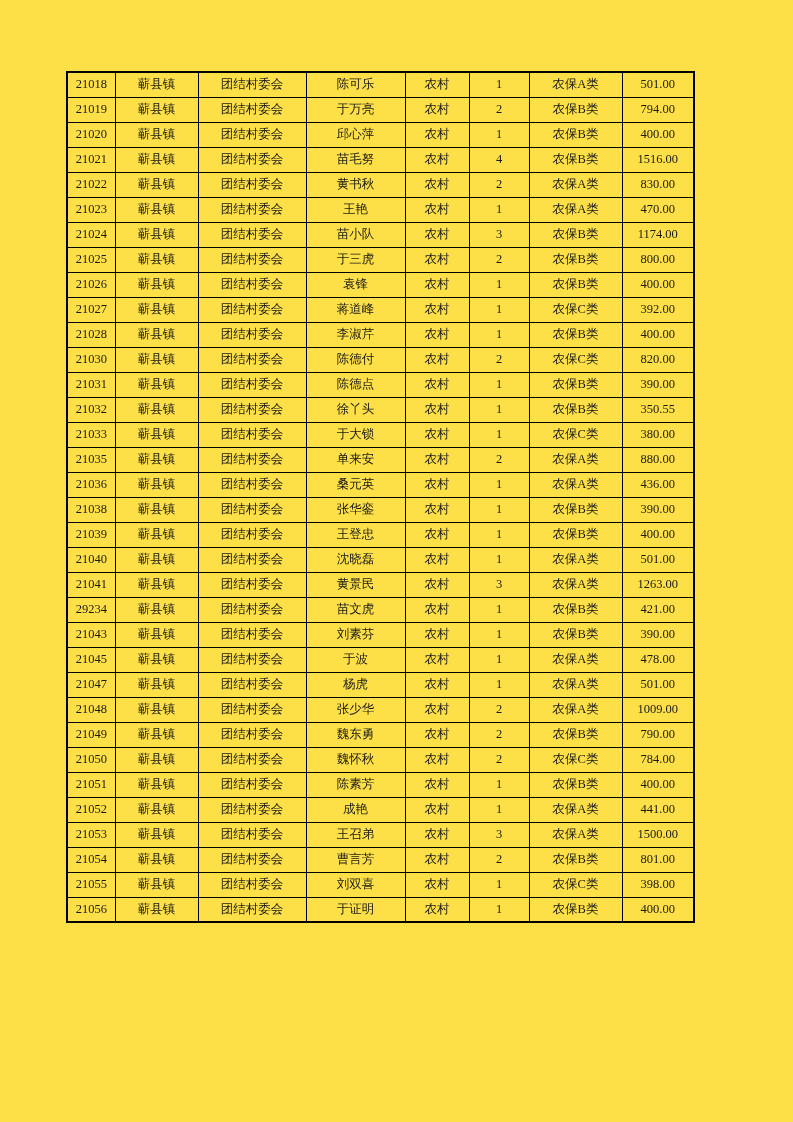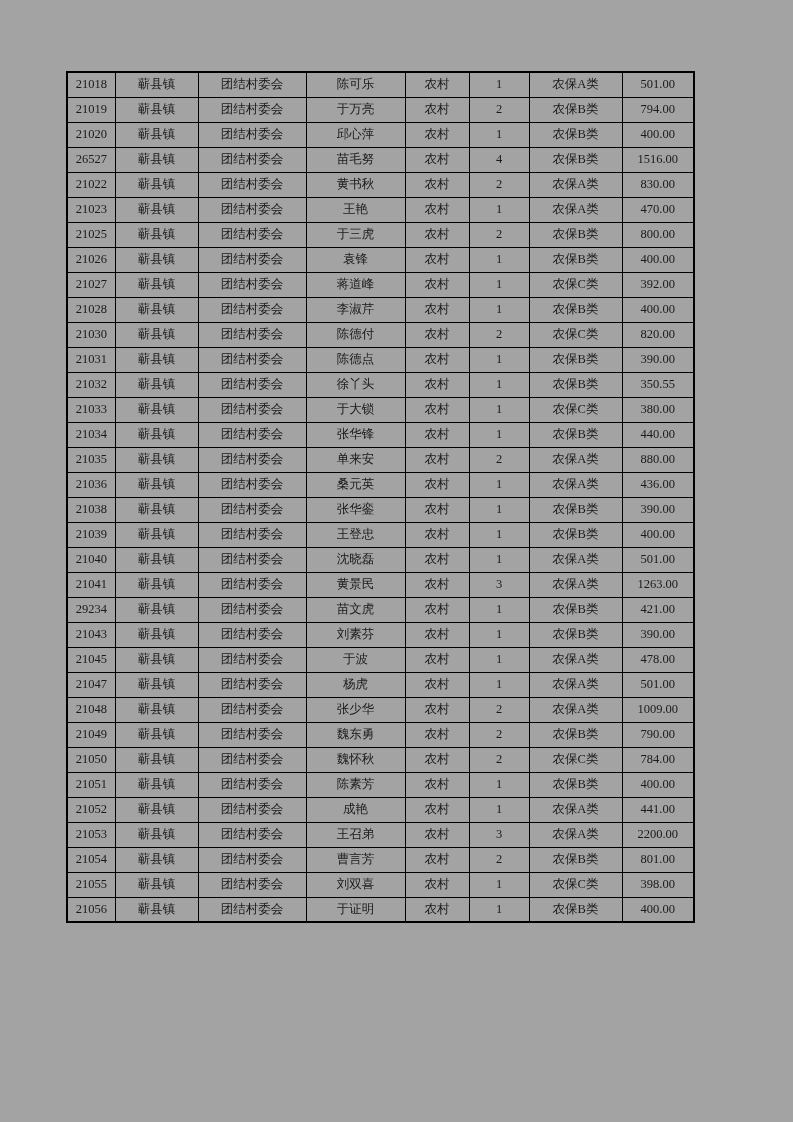--- a/index.html
+++ b/index.html
@@ -1,21 +1,21 @@
 <!DOCTYPE html>
 <html><head>
 <meta charset="utf-8">
 <style>
   * { margin: 0; padding: 0; box-sizing: border-box; }
   html, body { background: #e8e8e8; }
   .page {
     position: relative;
     width: 793px;
     height: 1122px;
-    background: #a3a3a3;
+    background: #fde047;
     margin: 0 auto;
     overflow: hidden;
     font-family: "Liberation Serif", "DejaVu Serif", serif;
   }
   table.data-grid {
     position: absolute;
     left: 66px;
     top: 71px;
     border-collapse: collapse;
     table-layout: fixed;
@@ -83,21 +83,21 @@
           <td>21020</td>
           <td>蕲县镇</td>
           <td>团结村委会</td>
           <td>邱心萍</td>
           <td>农村</td>
           <td>1</td>
           <td>农保B类</td>
           <td>400.00</td>
         </tr>
         <tr>
-          <td>26527</td>
+          <td>21021</td>
           <td>蕲县镇</td>
           <td>团结村委会</td>
           <td>苗毛努</td>
           <td>农村</td>
           <td>4</td>
           <td>农保B类</td>
           <td>1516.00</td>
         </tr>
         <tr>
           <td>21022</td>
@@ -111,20 +111,30 @@
         </tr>
         <tr>
           <td>21023</td>
           <td>蕲县镇</td>
           <td>团结村委会</td>
           <td>王艳</td>
           <td>农村</td>
           <td>1</td>
           <td>农保A类</td>
           <td>470.00</td>
+        </tr>
+        <tr>
+          <td>21024</td>
+          <td>蕲县镇</td>
+          <td>团结村委会</td>
+          <td>苗小队</td>
+          <td>农村</td>
+          <td>3</td>
+          <td>农保B类</td>
+          <td>1174.00</td>
         </tr>
         <tr>
           <td>21025</td>
           <td>蕲县镇</td>
           <td>团结村委会</td>
           <td>于三虎</td>
           <td>农村</td>
           <td>2</td>
           <td>农保B类</td>
           <td>800.00</td>
@@ -193,30 +203,20 @@
           <td>21033</td>
           <td>蕲县镇</td>
           <td>团结村委会</td>
           <td>于大锁</td>
           <td>农村</td>
           <td>1</td>
           <td>农保C类</td>
           <td>380.00</td>
         </tr>
         <tr>
-          <td>21034</td>
-          <td>蕲县镇</td>
-          <td>团结村委会</td>
-          <td>张华锋</td>
-          <td>农村</td>
-          <td>1</td>
-          <td>农保B类</td>
-          <td>440.00</td>
-        </tr>
-        <tr>
           <td>21035</td>
           <td>蕲县镇</td>
           <td>团结村委会</td>
           <td>单来安</td>
           <td>农村</td>
           <td>2</td>
           <td>农保A类</td>
           <td>880.00</td>
         </tr>
         <tr>
@@ -360,21 +360,21 @@
           <td>441.00</td>
         </tr>
         <tr>
           <td>21053</td>
           <td>蕲县镇</td>
           <td>团结村委会</td>
           <td>王召弟</td>
           <td>农村</td>
           <td>3</td>
           <td>农保A类</td>
-          <td>2200.00</td>
+          <td>1500.00</td>
         </tr>
         <tr>
           <td>21054</td>
           <td>蕲县镇</td>
           <td>团结村委会</td>
           <td>曹言芳</td>
           <td>农村</td>
           <td>2</td>
           <td>农保B类</td>
           <td>801.00</td>

